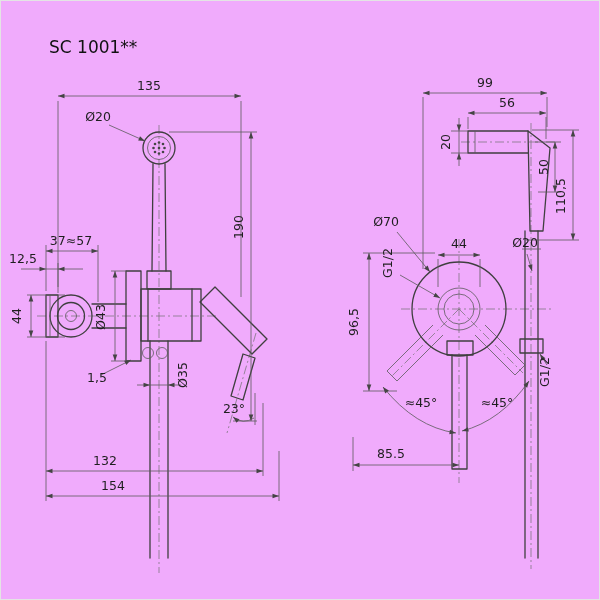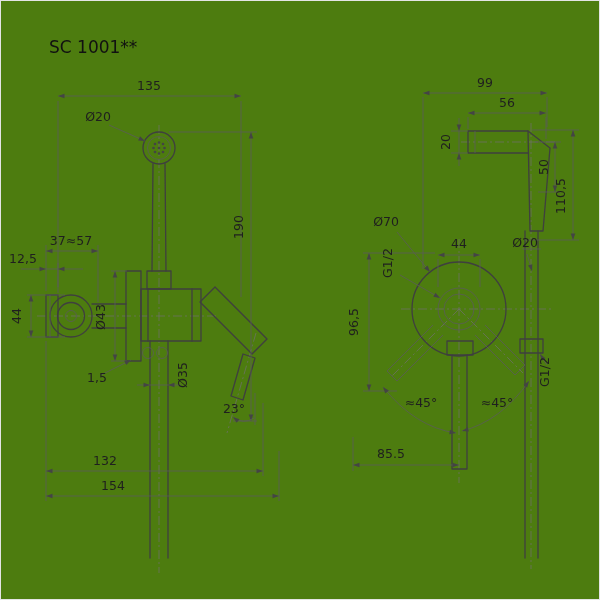--- a/index.html
+++ b/index.html
@@ -1,16 +1,16 @@
 <!DOCTYPE html>
 <html><head>
 <meta charset="utf-8">
 <style>
   html,body{margin:0;padding:0;background:#fff;}
-  .canvas{width:600px;height:600px;background:#4d7c0f;border:1px solid #e4e4e4;box-sizing:border-box;}
+  .canvas{width:600px;height:600px;background:#f0abfc;border:1px solid #e4e4e4;box-sizing:border-box;}
   svg{display:block;}
   .o{fill:none;stroke:#3f3f3f;stroke-width:1.3;stroke-linejoin:round;stroke-linecap:round;}
   .t{fill:none;stroke:#5a5a5a;stroke-width:0.8;}
   .cl{fill:none;stroke:#707070;stroke-width:0.7;stroke-dasharray:9 3 2 3;}
   .dt{font-family:"DejaVu Sans",sans-serif;font-size:12.5px;fill:#1f1f1f;}
   .title{font-family:"DejaVu Sans",sans-serif;font-size:17px;fill:#111;}
   .dots{fill:#444;stroke:none;}
 </style>
 </head>
 <body>

